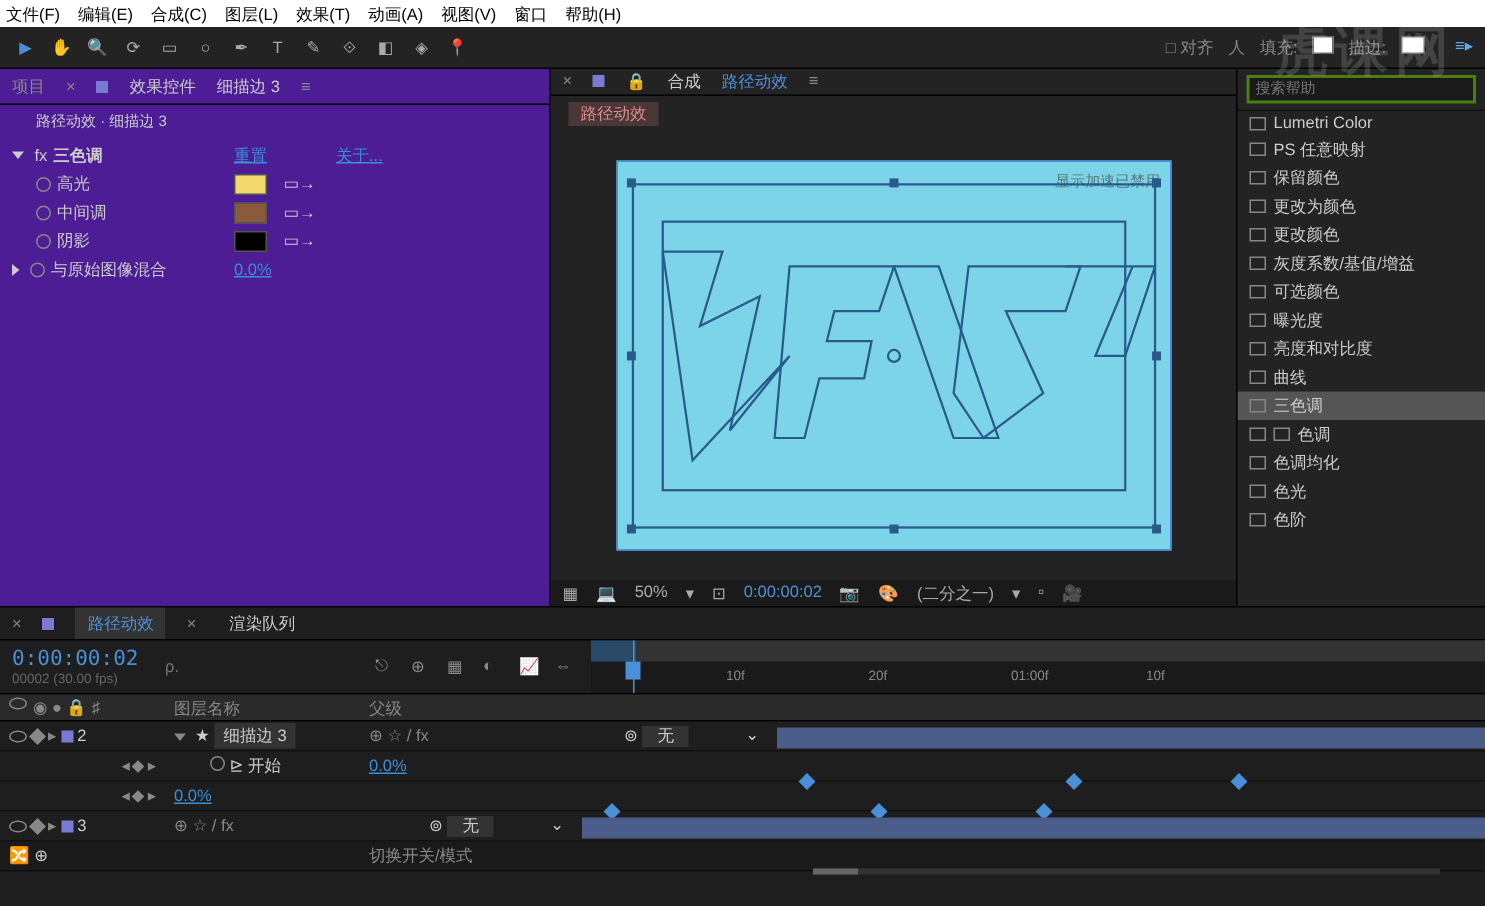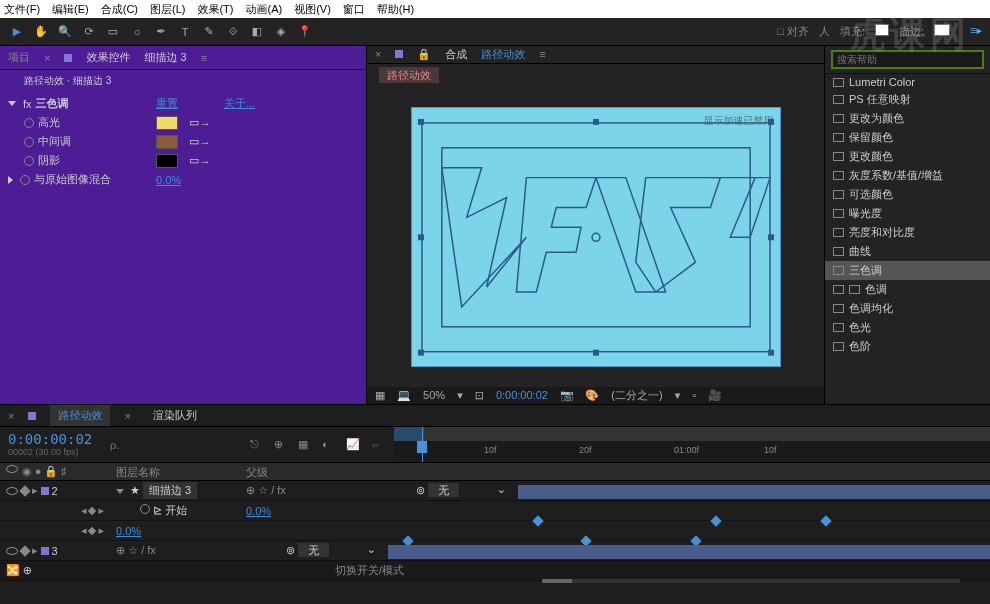--- a/index.html
+++ b/index.html
@@ -226,25 +226,25 @@
         <div class="fx-item">
           <span class="fx-ico"></span>
           <span>Lumetri Color</span>
         </div>
         <div class="fx-item">
           <span class="fx-ico"></span>
           <span>PS 任意映射</span>
         </div>
         <div class="fx-item">
           <span class="fx-ico"></span>
+          <span>保留颜色</span>
+        </div>
+        <div class="fx-item">
+          <span class="fx-ico"></span>
           <span>更改为颜色</span>
-        </div>
-        <div class="fx-item">
-          <span class="fx-ico"></span>
-          <span>保留颜色</span>
         </div>
         <div class="fx-item">
           <span class="fx-ico"></span>
           <span>更改颜色</span>
         </div>
         <div class="fx-item">
           <span class="fx-ico"></span>
           <span>灰度系数/基值/增益</span>
         </div>
         <div class="fx-item">
@@ -367,21 +367,21 @@
         <div class="col-e" style="position:relative">
           <div class="layer-bar" style="margin-left:6px"></div>
         </div>
       </div>
     </div>
   <div class="tl-row" style="background:#1a1a1a">
     <div class="col-a">
         <span>🔀 ⊕</span>
       </div>
     <div class="col-b"></div>
-    <div class="col-c" style="text-align:right;color:#888">切换开关/模式</div>
+    <div class="col-c" style="text-align:left;color:#888">切换开关/模式</div>
     <div class="col-d"></div>
     <div class="col-e" style="position:relative">
         <div style="position:absolute;left:30px;right:30px;top:8px;height:4px;background:#333">
           <div style="width:30px;height:4px;background:#666"></div>
         </div>
       </div>
   </div>
 </div>
 
 <div class="watermark">虎课网</div>

